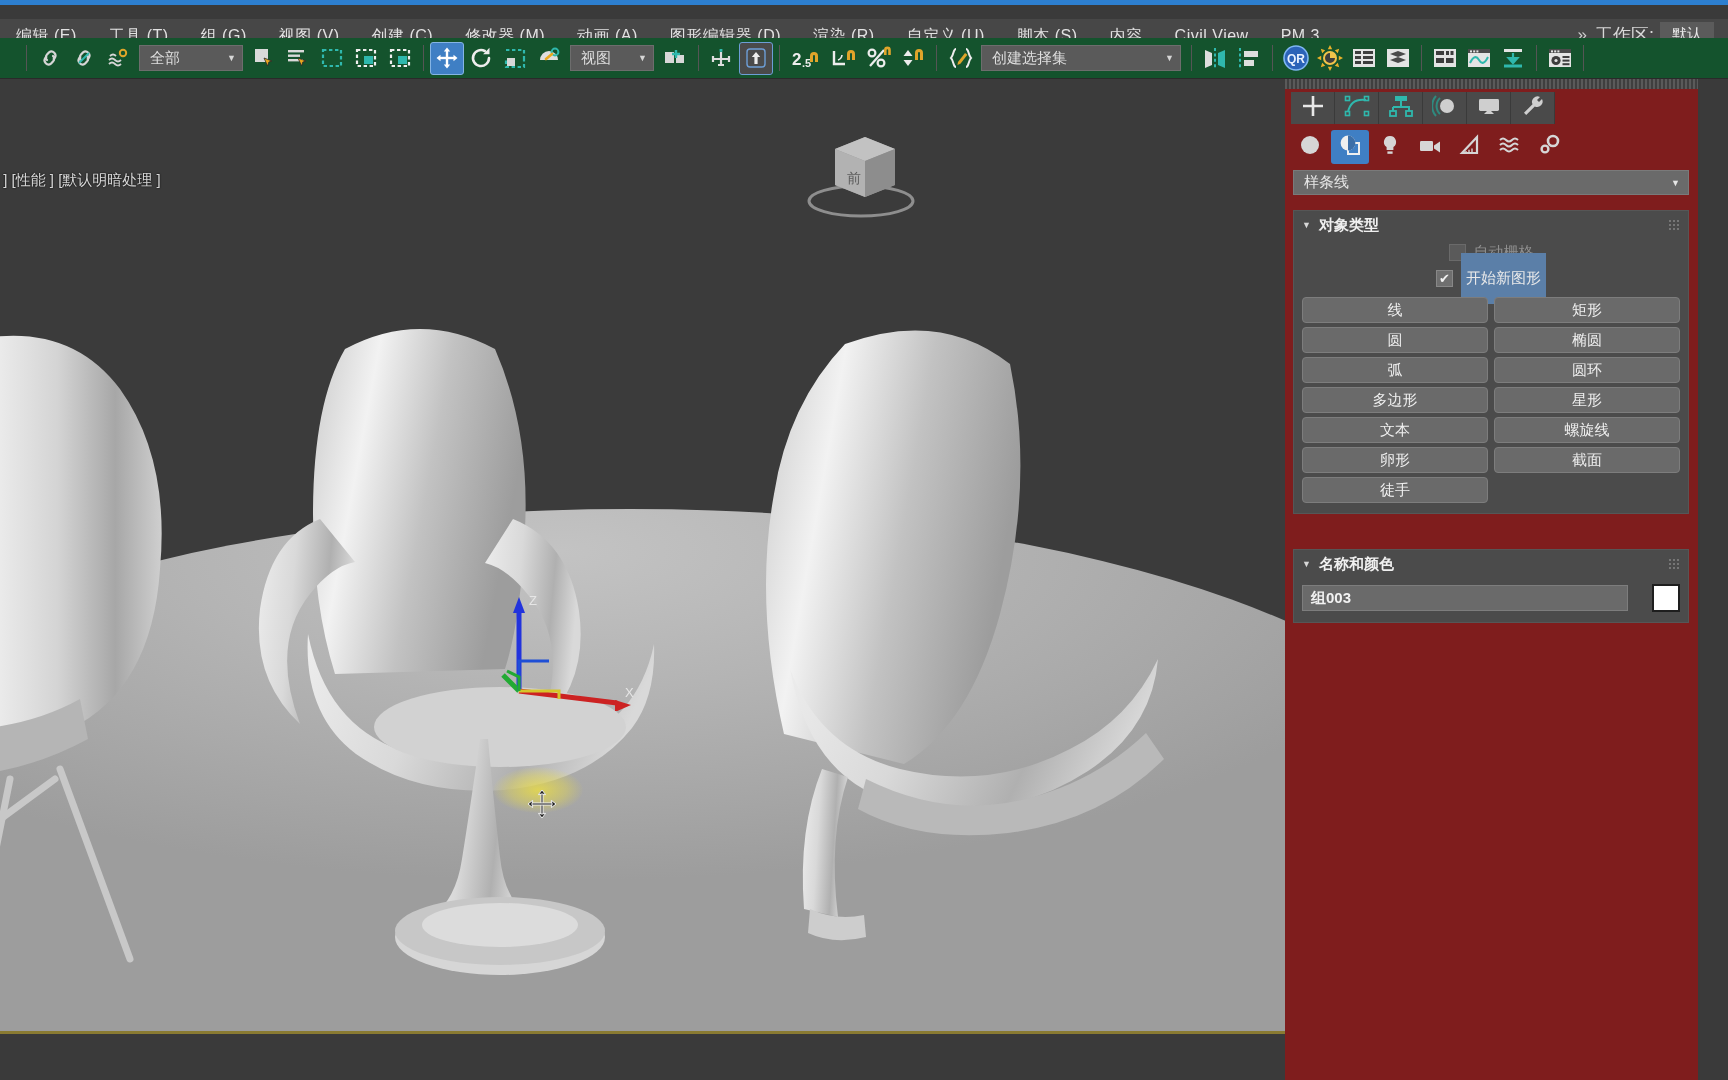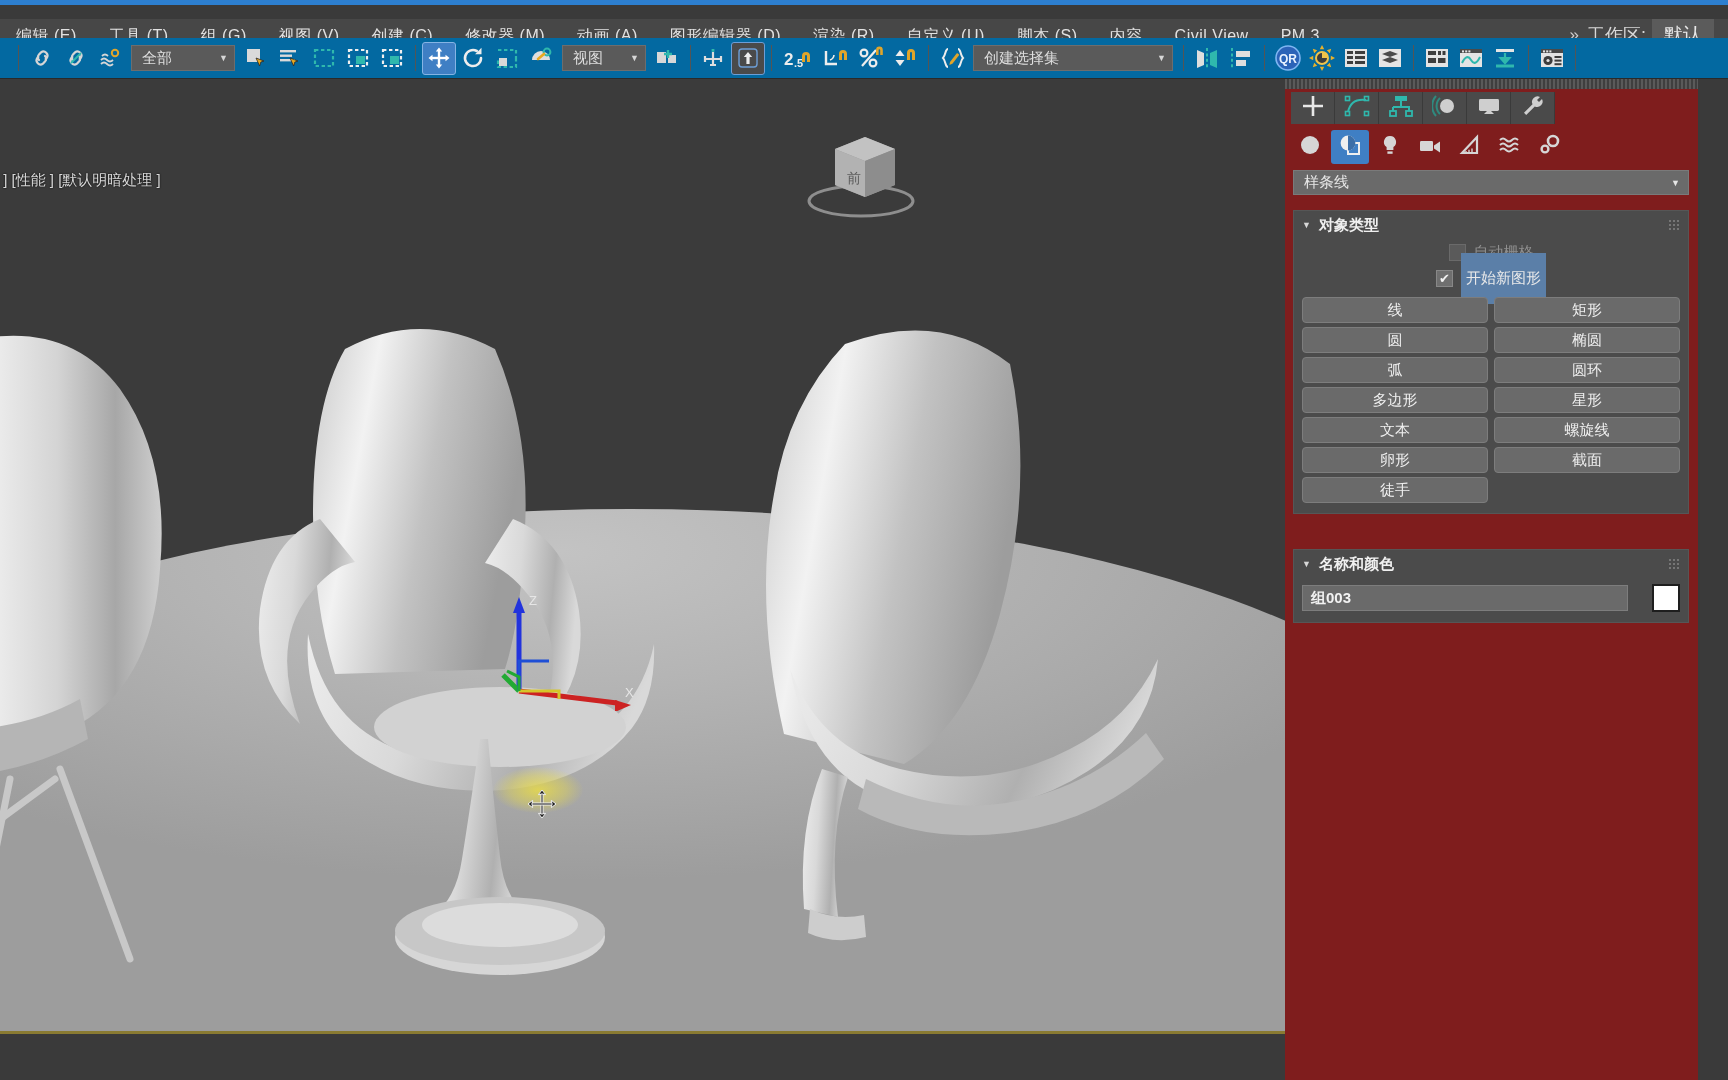--- a/index.html
+++ b/index.html
@@ -27,30 +27,30 @@
     border-bottom: 1px solid #2e2e2e;
   }
   .menuitem {
     font-size: 16px; color: #e2e2e2; padding: 0 16px; line-height: 33px;
     white-space: nowrap; letter-spacing: .5px;
   }
   .menu-spacer { flex: 1 1 auto; }
   .chev { font-size: 17px; color: #cfcfcf; padding: 0 8px; }
   .wslabel { font-size: 18px; color: #d8d8d8; padding-right: 6px; white-space: nowrap;}
   .wsvalue {
-    font-size: 19px; color: #e8e8e8; background: #5b5b5b;
+    font-size: 15px; color: #e8e8e8; background: #5b5b5b;
     padding: 3px 12px 4px 12px; margin-right: 14px; white-space: nowrap;
   }
 
   
   .toolbar {
     position: absolute; left: 0; top: 38px; width: 1728px; height: 41px;
-    background: #0369a1; display: flex; align-items: center;
+    background: #14532d; display: flex; align-items: center;
     border-bottom: 1px solid #2a2a2a;
-    padding-left: 12px;
+    padding-left: 20px;
   }
   .tbsep {
     width: 1px; height: 26px; background: #2b2b2b; margin: 0 6px;
     border-right: 1px solid #555;
   }
   .tbtn {
     width: 34px; height: 33px; display: flex; align-items: center;
     justify-content: center; border: 1px solid transparent; border-radius: 3px;
     flex: 0 0 auto;
   }

